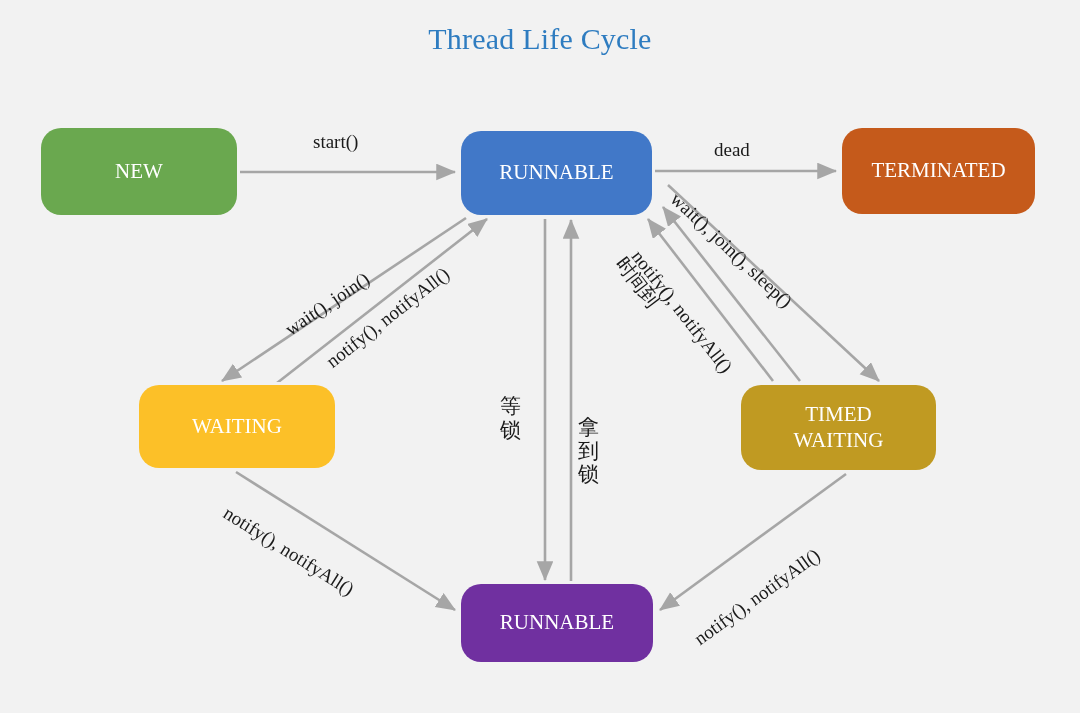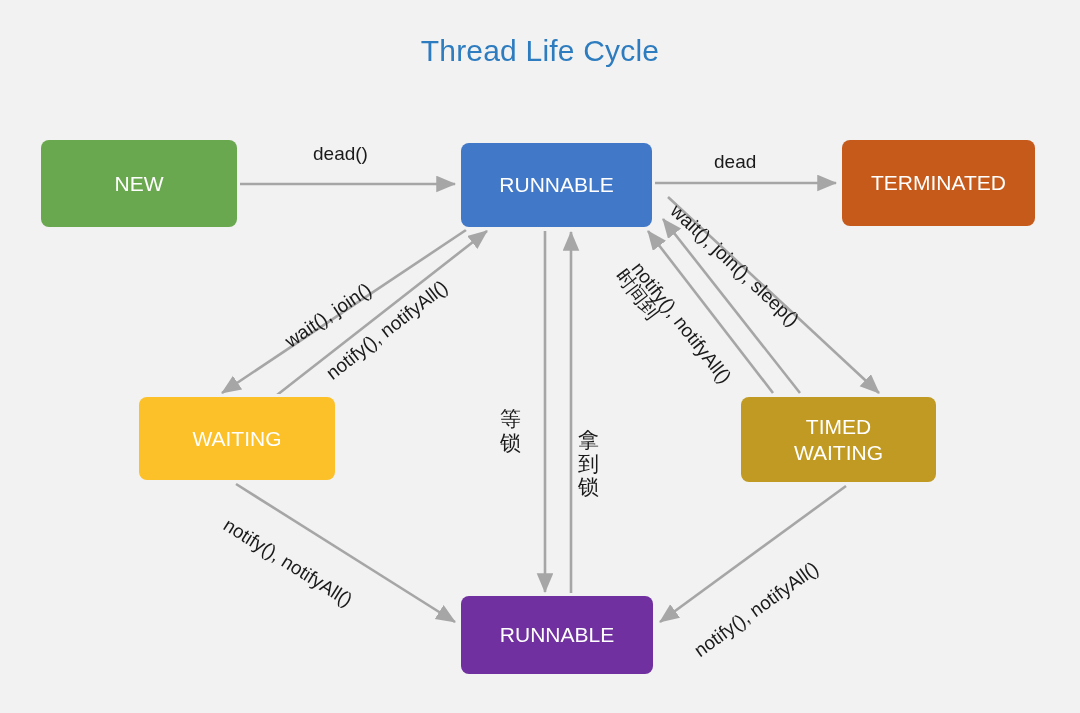--- a/index.html
+++ b/index.html
@@ -10,44 +10,45 @@
   body {
     width: 1080px;
     height: 713px;
     position: relative;
     overflow: hidden;
     font-family: "Liberation Sans", "DejaVu Sans", sans-serif;
     -webkit-font-smoothing: antialiased;
   }
   #canvas {
     position: absolute;
-    left: 0; top: 12px;
+    left: 0; top: 0;
     width: 1080px;
     height: 674px;
+    font-family: Liberation Serif, serif;
   }
   #edges {
     position: absolute;
     left: 0; top: 0;
     width: 1080px;
     height: 713px;
     pointer-events: none;
   }
   .title {
     position: absolute;
     left: 0;
     top: 22px;
     width: 1080px;
     text-align: center;
     font-size: 30px;
     color: #2e7cc0;
     letter-spacing: 0.2px;
   }
   .node {
     position: absolute;
-    border-radius: 8px;
+    border-radius: 20px;
     display: flex;
     align-items: center;
     justify-content: center;
     text-align: center;
     color: #ffffff;
     font-size: 21px;
     line-height: 1.22;
     box-sizing: border-box;
     box-shadow: 0 0 0 3px #f2f2f2;
   }
@@ -125,21 +126,21 @@
     <span>WAITING</span>
   </div>
   <div class="node node-timed">
     <span style="white-space:pre-line">TIMED
 WAITING</span>
   </div>
   <div class="node node-blocked">
     <span>RUNNABLE</span>
   </div>
 
-  <div class="elabel" style="left:313px; top:131px;">dead()</div>
+  <div class="elabel" style="left:313px; top:131px;">start()</div>
 
   <div class="elabel" style="left:714px; top:131px;margin-top:8px;">dead</div>
 
   <div class="elabel" style="left:281px; top:322px; transform:rotate(-33.8deg);">wait(), join()</div>
 
   <div class="elabel" style="left:322px; top:355px; transform:rotate(-37.9deg);">notify(), notifyAll()</div>
 
   <div class="elabel" style="left:681px; top:188px; transform:rotate(43.2deg);">wait(), join(), sleep()</div>
 
   <div class="elabel" style="left:644px; top:246px; transform:rotate(51.8deg);">notify(), notifyAll()</div>

